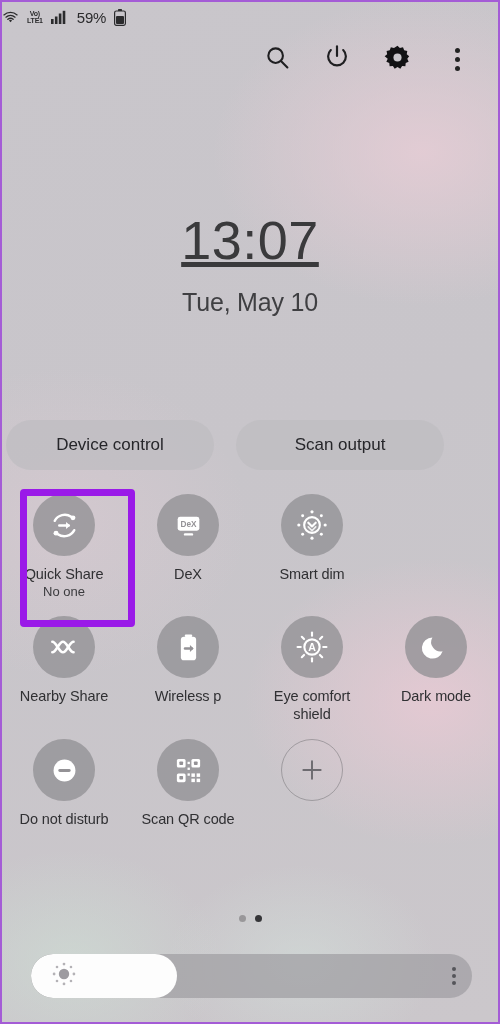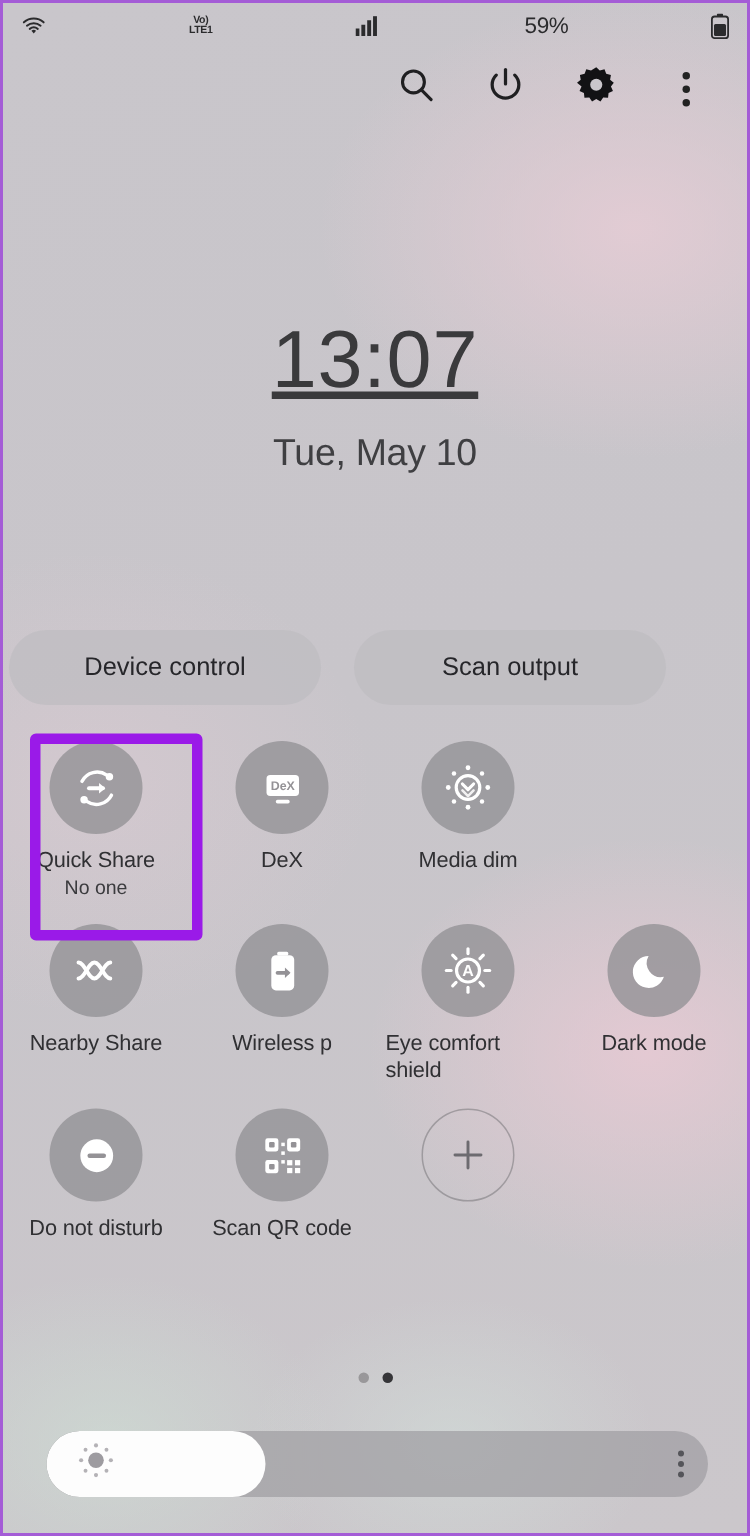--- a/index.html
+++ b/index.html
@@ -18,24 +18,23 @@
       radial-gradient(ellipse 200px 150px at 70px 960px, rgba(207,226,214,0.55) 0%, rgba(207,226,214,0) 75%),
       radial-gradient(ellipse 180px 130px at 300px 960px, rgba(212,226,220,0.50) 0%, rgba(212,226,220,0) 75%),
       radial-gradient(ellipse 240px 200px at 60px 520px, rgba(232,206,216,0.35) 0%, rgba(232,206,216,0) 78%),
       linear-gradient(160deg, #c9c6cb 0%, #c8c5ca 45%, #cbc7cb 100%);
     overflow: hidden;
   }
 
   
   .statusbar {
     position: absolute; top: 0; left: 0; right: 0; height: 30px;
-    display: flex; align-items: center; justify-content: space-between;
+    display: flex; align-items: center; justify-content: flex-start;
     padding-right: 12px; gap: 8px;
     color: #2b2b2d;
-    padding-left: 12px;
   }
   .sb-icon { display: flex; align-items: center; }
   .volte { font-size: 7px; line-height: 7.5px; text-align: center; font-weight: bold; letter-spacing: -0.2px; }
   .sb-batt-pct { font-size: 15px; letter-spacing: -0.2px; margin-left: 2px; }
 
   
   .toolbar {
     position: absolute; top: 42px; right: 8px;
     display: flex; align-items: center; gap: 30px;
     padding-right: 18px;
@@ -71,21 +70,21 @@
   .tile-circle {
     width: 62px; height: 62px; border-radius: 50%;
     background: rgba(148,146,150,0.80);
     display: flex; align-items: center; justify-content: center;
     margin-bottom: 9px;
   }
   .tile-circle.outline {
     background: transparent; border: 1.5px solid rgba(120,118,122,0.55);
   }
   .tile-label {
-    font-size: 14.5px; color: #303033; text-align: left;
+    font-size: 14.5px; color: #303033; text-align: center;
     line-height: 18px; letter-spacing: -0.1px; max-width: 110px;
     white-space: nowrap; overflow: hidden;
   }
   .tile-label.wrap { white-space: normal; }
   .tile-sub { font-size: 13px; color: #3b3b3e; text-align: center; margin-top: 1px; }
   .row2 { margin-top: 17px; }
   .row3 { margin-top: 16px; }
 
   
   .highlight {
@@ -237,21 +236,21 @@
               <circle cx="7.2" cy="7.2" r="1.4"></circle>
                 <circle cx="24.8" cy="24.8" r="1.4"></circle>
               <circle cx="7.2" cy="24.8" r="1.4"></circle>
                 <circle cx="24.8" cy="7.2" r="1.4"></circle>
             </g>
             <circle cx="16" cy="16" r="7.4" fill="none" stroke="#fff" stroke-width="2"></circle>
             <path d="M12.5 13.8L16 17.4l3.5-3.6" fill="none" stroke="#fff" stroke-width="2" stroke-linecap="round" stroke-linejoin="round"></path>
             <path d="M12.5 17.8L16 21.4l3.5-3.6" fill="none" stroke="#fff" stroke-width="1.6" stroke-linecap="round" stroke-linejoin="round" opacity="0.85"></path>
           </svg>
         </div>
-        <div class="tile-label">Media dim</div>
+        <div class="tile-label">Smart dim</div>
       </div>
 
     </div>
 
     <div class="tilerow row2">
       <div class="tile">
         <div class="tile-circle">
           <svg width="34" height="34" viewBox="0 0 32 32">
             <path d="M5 11c4 0 6 10 10 10s6-10 10-10" fill="none" stroke="#fff" stroke-width="2.4" stroke-linecap="round"></path>
             <path d="M5 21c4 0 6-10 10-10s6 10 10 10" fill="none" stroke="#fff" stroke-width="2.4" stroke-linecap="round"></path>

